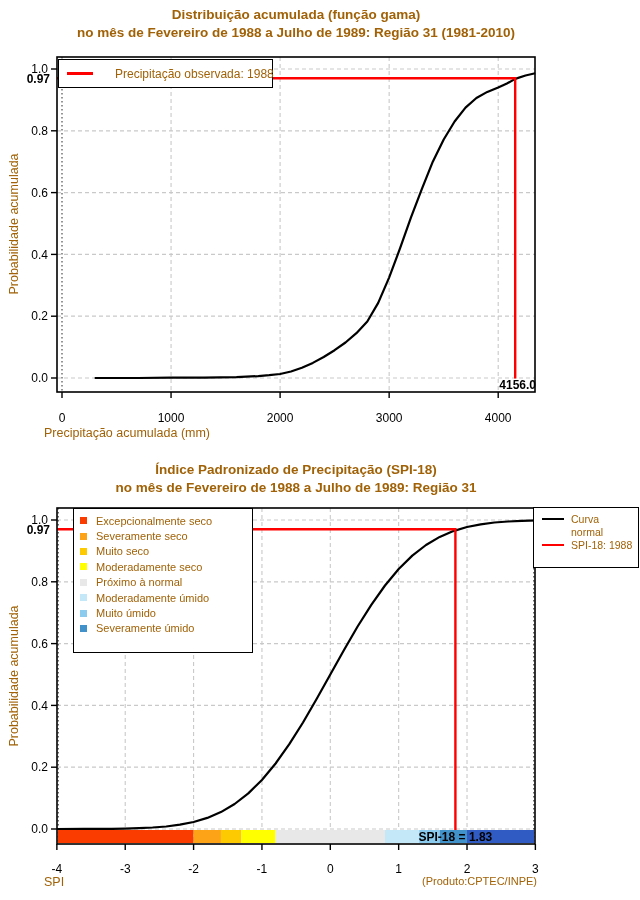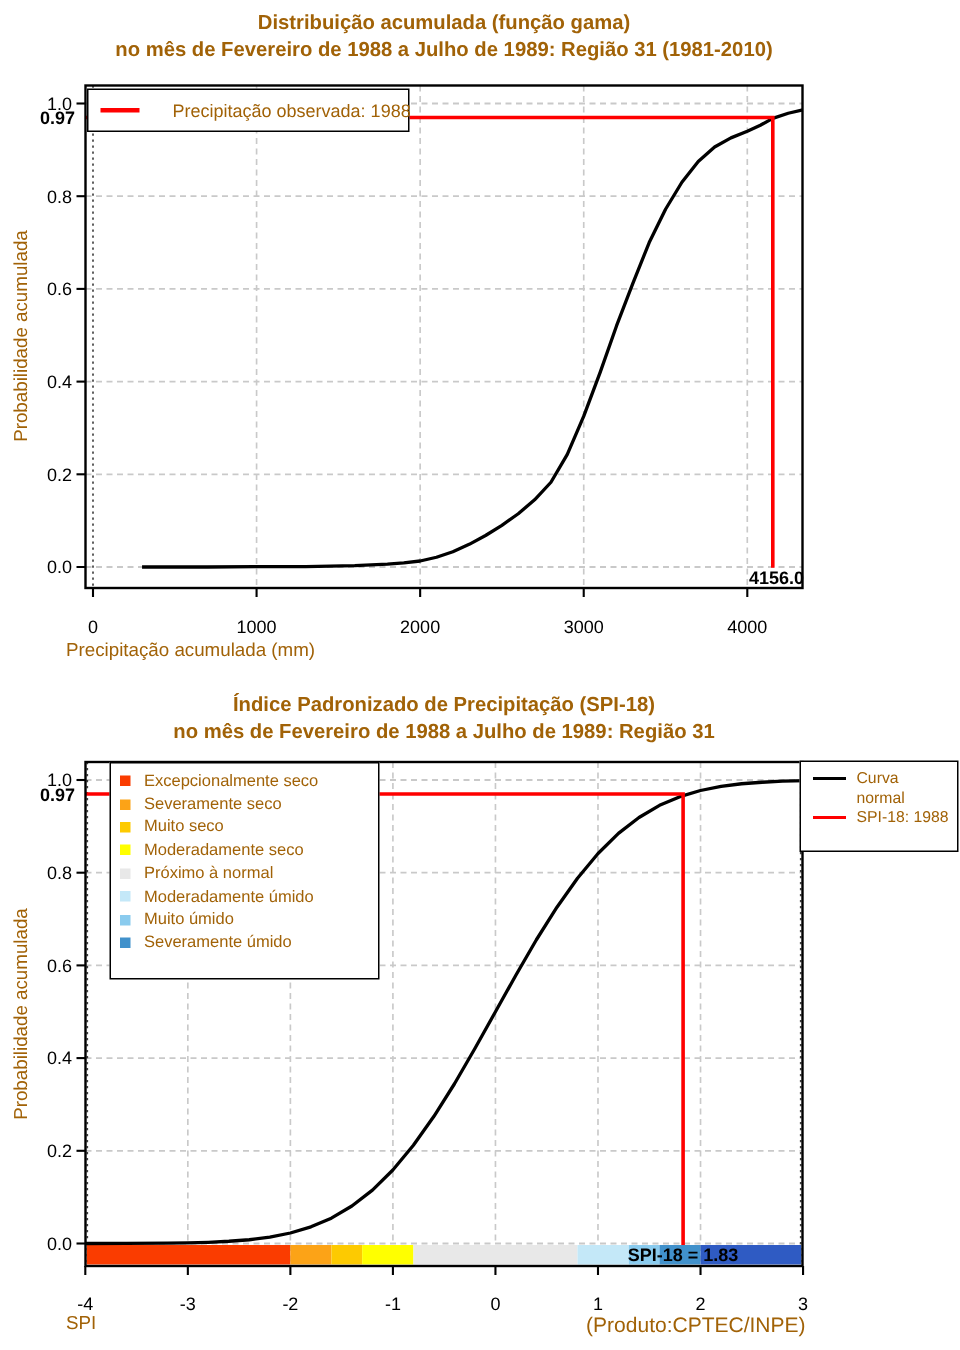--- a/index.html
+++ b/index.html
@@ -12,21 +12,21 @@
   svg text{font-family:"Liberation Sans",sans-serif;font-size:12px;fill:#000;}
   .chart-title{
     position:absolute;top:6px;left:0;width:592px;text-align:center;
     font-weight:bold;font-size:13.5px;line-height:18px;white-space:nowrap;
   }
   .ylab{
     position:absolute;left:14px;transform:translate(-50%,-50%) rotate(-90deg);
     white-space:nowrap;font-size:12.5px;
   }
   .xlab{position:absolute;left:0;width:592px;text-align:left;font-size:12.5px;padding-left:44px;}
-  .footnote{position:absolute;right:103px;top:420px;font-size:14px;white-space:nowrap;}
+  .footnote{position:absolute;right:103px;top:420px;font-size:11px;white-space:nowrap;}
   .legend-box{
     position:absolute;background:#ffffff;border:1px solid #000;box-sizing:border-box;
   }
   .legend1{left:58px;top:59px;width:215px;height:29px;display:flex;align-items:center;}
   .line-swatch{width:26px;height:0;border-top:3px solid #f00;margin-left:8px;flex:none;}
   .legend1-label{margin-left:22px;font-size:12px;white-space:nowrap;}
   .cat-legend{left:73px;top:53px;width:180px;height:145px;padding:4px 0 0 6px;}
   .cat-row{display:flex;align-items:center;height:15.4px;}
   .cat-swatch{width:7px;height:7px;margin-right:9px;flex:none;}
   .cat-label{font-size:11px;white-space:nowrap;}

